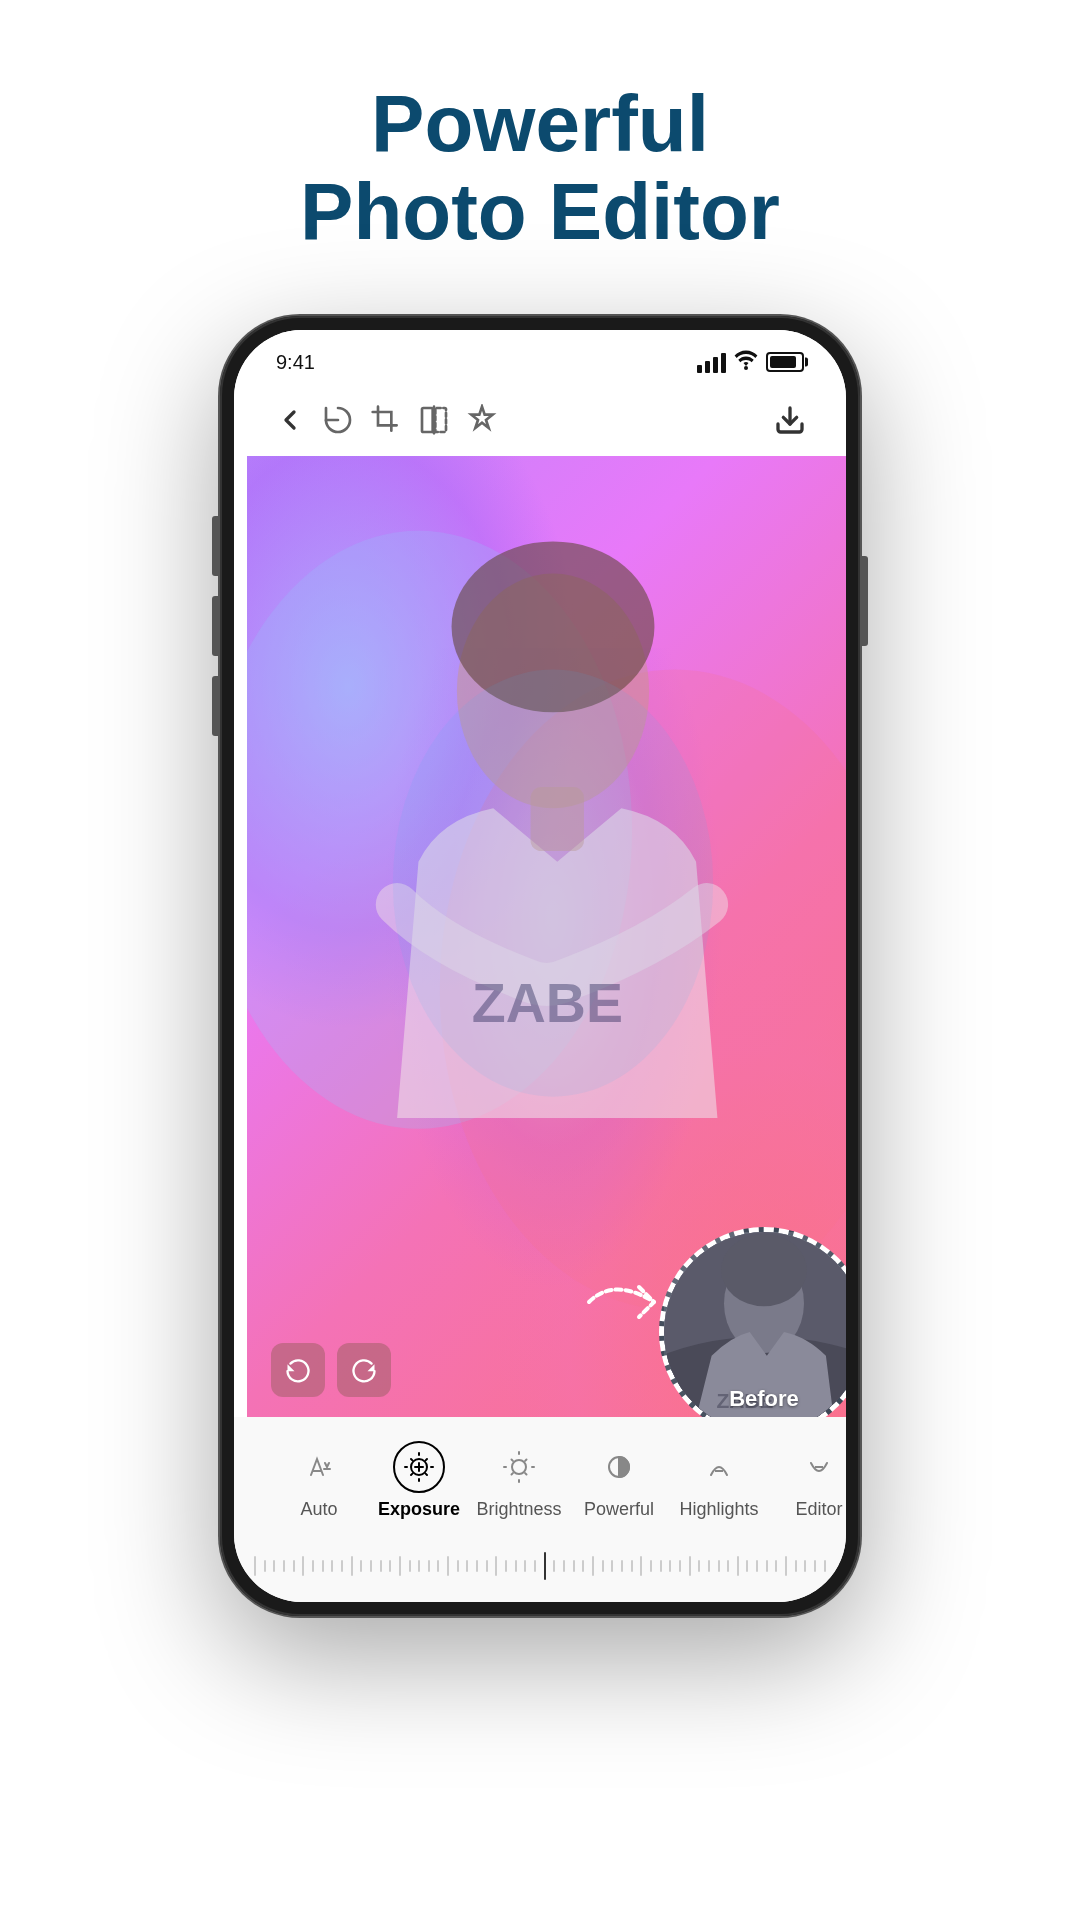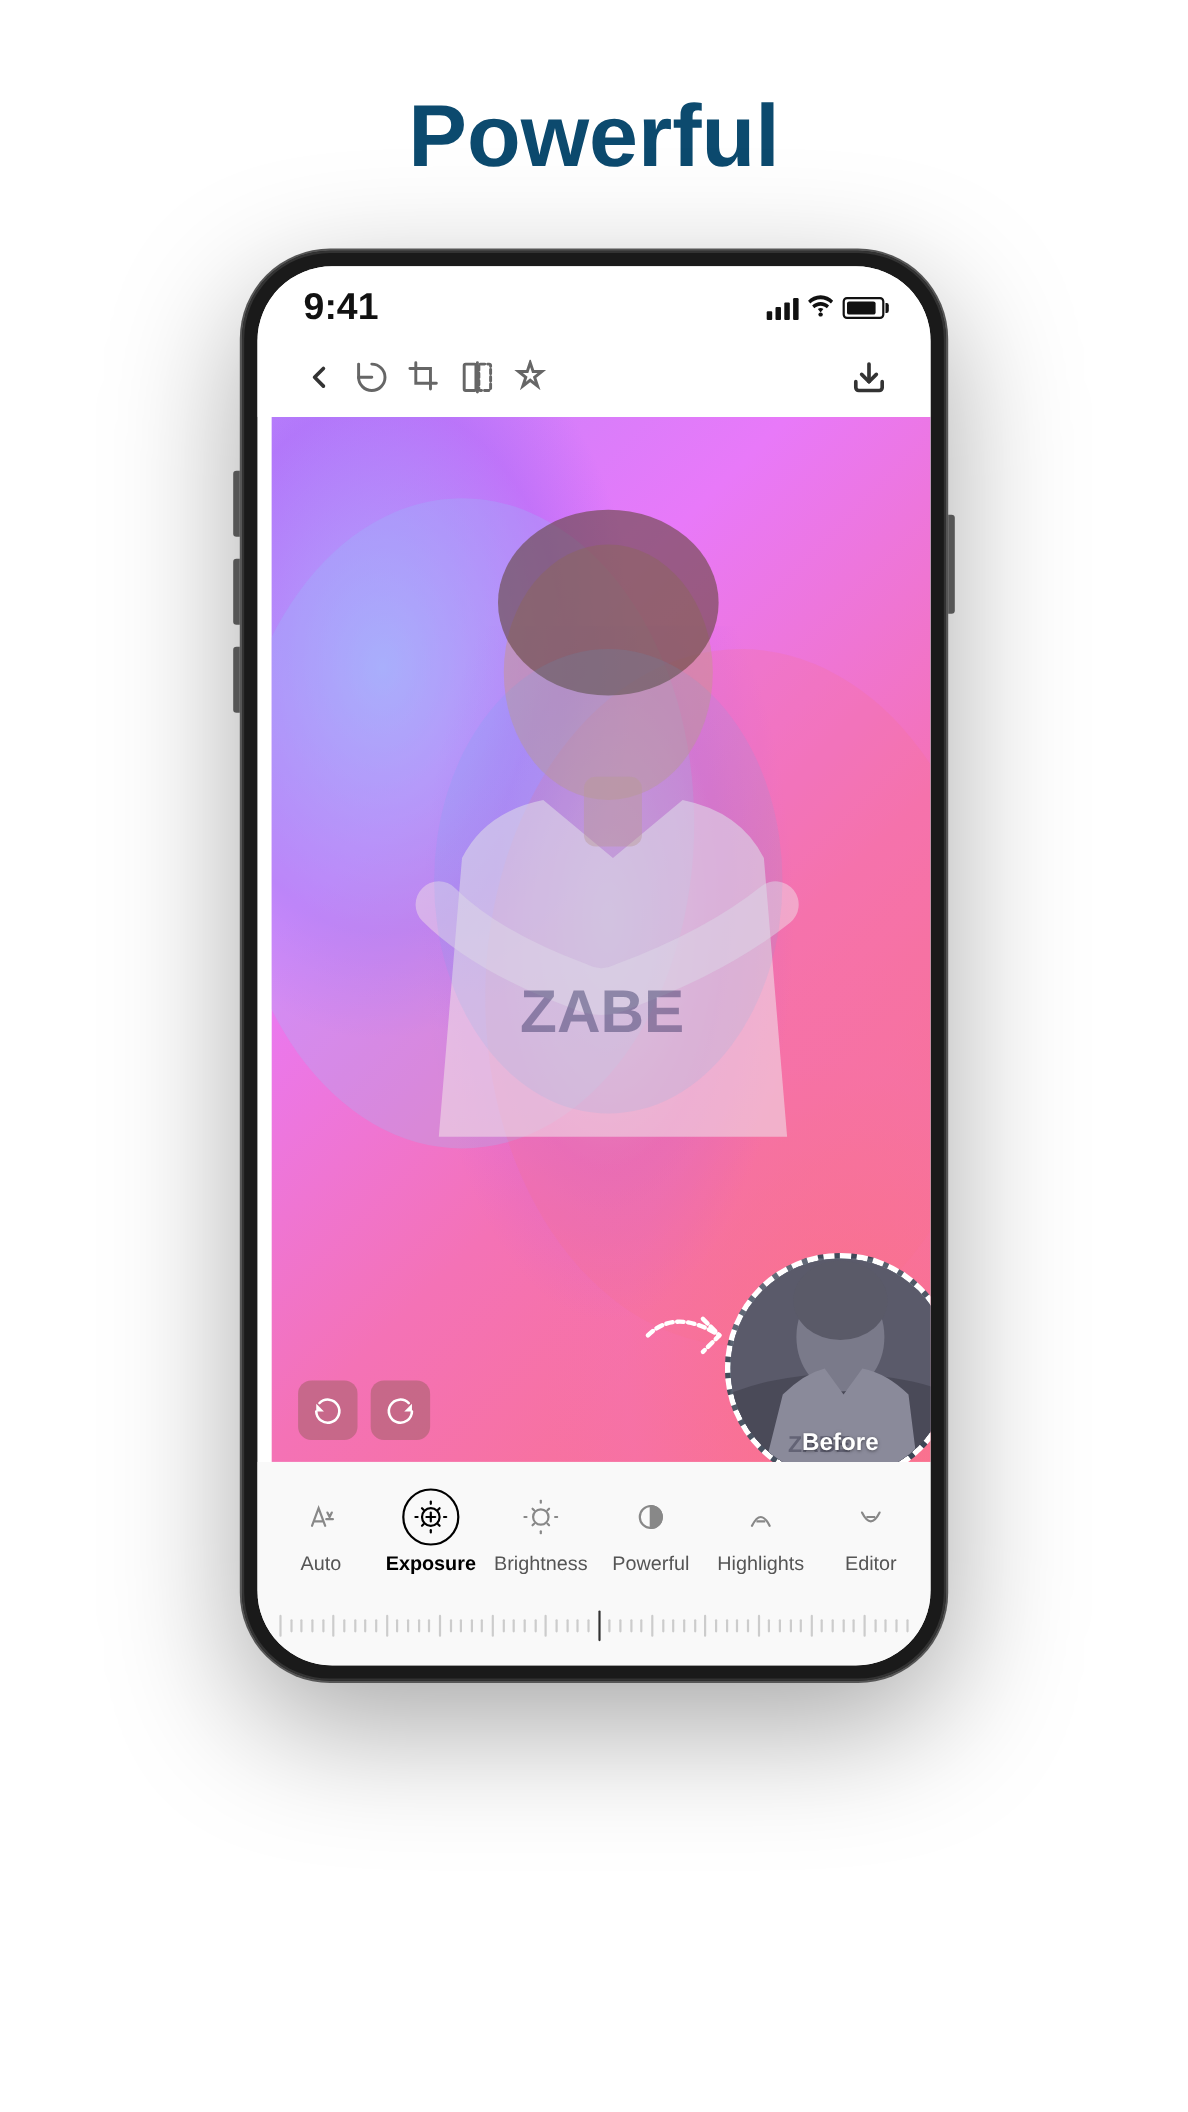--- a/index.html
+++ b/index.html
@@ -78,22 +78,22 @@
     
     .status-bar {
       display: flex;
       justify-content: space-between;
       align-items: center;
       padding: 18px 42px 8px;
       background: #fff;
       flex-shrink: 0;
     }
     .status-time {
-      font-size: 34px;
-      font-weight: 700;
+      font-size: 20px;
+      font-weight: 400;
       color: #111;
     }
     .status-icons {
       display: flex;
       align-items: center;
       gap: 8px;
     }
     .signal-bars {
       display: flex;
       align-items: flex-end;
@@ -275,20 +275,21 @@
       flex-shrink: 0;
     }
 
     
     .tool-icons-row {
       display: flex;
       align-items: flex-start;
       padding: 16px 8px 8px;
       gap: 0;
       overflow-x: auto;
+      margin-left: 27px;
     }
     .tool-icon-item {
       display: flex;
       flex-direction: column;
       align-items: center;
       min-width: 100px;
       padding: 8px 4px;
       cursor: pointer;
       gap: 6px;
     }
@@ -361,20 +362,21 @@
       width: 100%;
       height: 100%;
       pointer-events: none;
     }
   </style>
 </head>
 <body>
 
 <div class="page-heading">
   <h1>Powerful</h1>
+  <h1>Photo Editor</h1>
 </div>
 
 <div class="phone-frame">
   <div class="phone-screen">
 
     <div class="status-bar">
       <span class="status-time">9:41</span>
       <div class="status-icons">
         <div class="signal-bars">
           <div class="signal-bar" style="height:8px;"></div>

